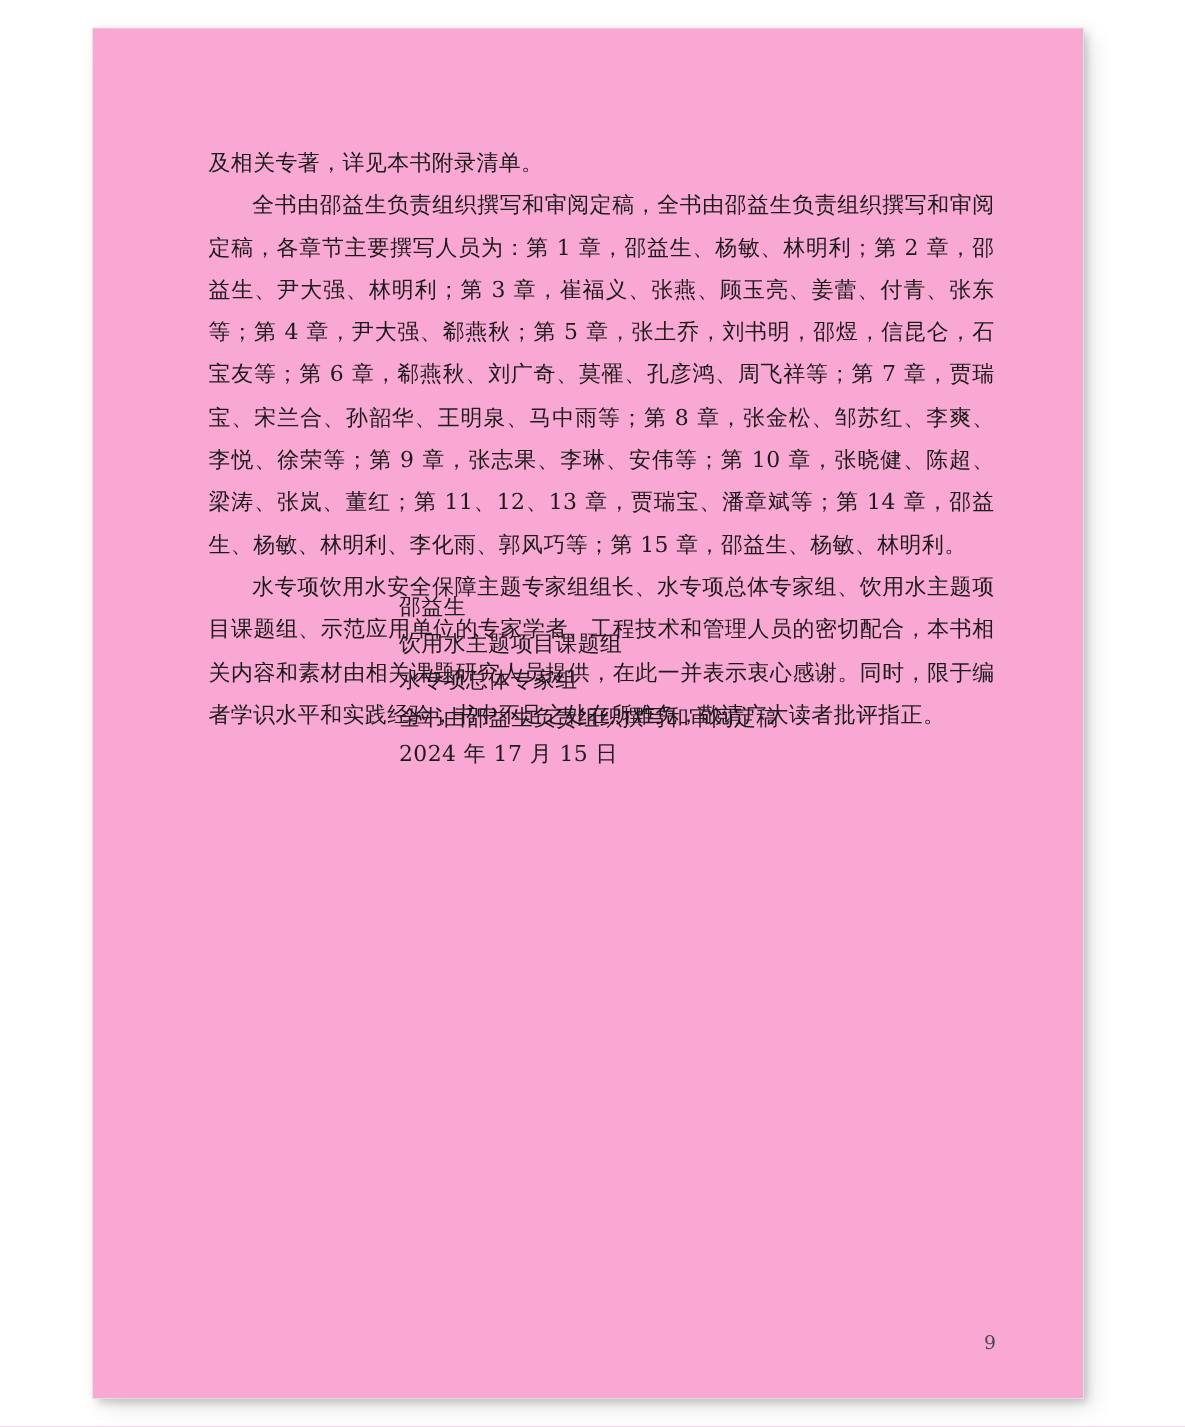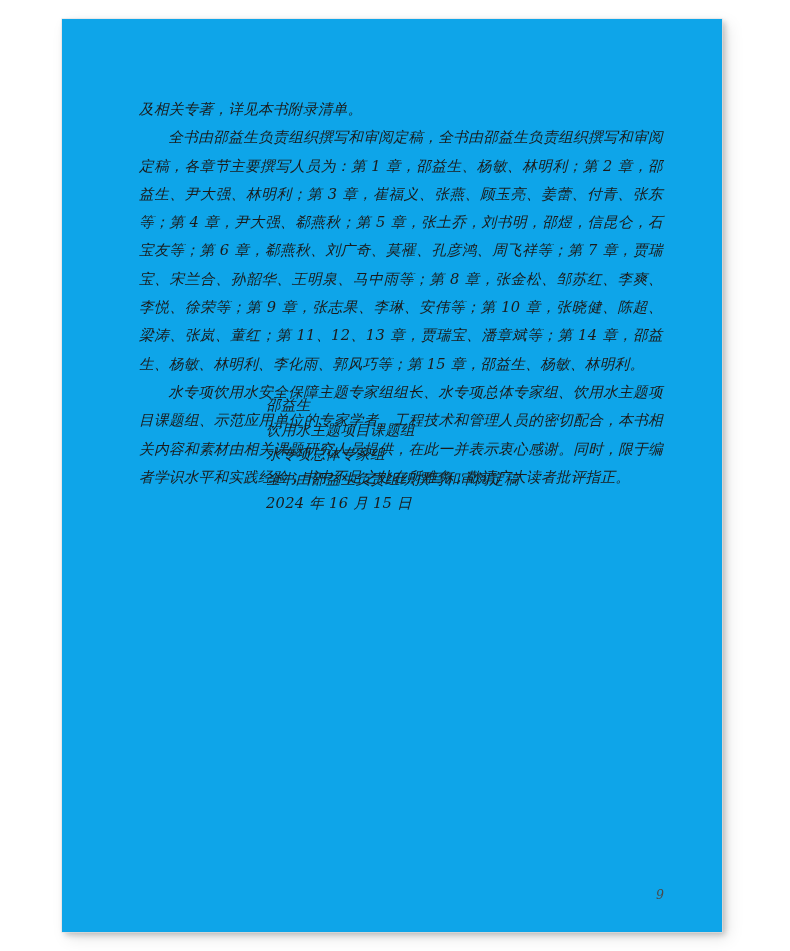--- a/index.html
+++ b/index.html
@@ -16,27 +16,26 @@
     position: relative;
   }
 
   
   .page-sheet {
     position: absolute;
     left: 62px;
     top: 19px;
     width: 660px;
     height: 913px;
-    background: #0ea5e9;
+    background: #f9a8d4;
     box-shadow:
       0 0 0 0.6px #e2e2e2,
       2.5px 2.5px 6px rgba(0,0,0,0.22),
       6px 6px 16px rgba(0,0,0,0.10);
     box-sizing: border-box;
-    font-style: italic;
   }
 
   
   .text-body {
     position: absolute;
     left: 77px;       
     top: 76px;        
     width: 524px;     
   }
 
@@ -101,20 +100,20 @@
     <p class="para">及相关专著，详见本书附录清单。</p>
     <p class="para indent">全书由邵益生负责组织撰写和审阅定稿，全书由邵益生负责组织撰写和审阅定稿，各章节主要撰写人员为：第 1 章，邵益生、杨敏、林明利；第 2 章，邵益生、尹大强、林明利；第 3 章，崔福义、张燕、顾玉亮、姜蕾、付青、张东等；第 4 章，尹大强、郗燕秋；第 5 章，张土乔，刘书明，邵煜，信昆仑，石宝友等；第 6 章，郗燕秋、刘广奇、莫罹、孔彦鸿、周飞祥等；第 7 章，贾瑞宝、宋兰合、孙韶华、王明泉、马中雨等；第 8 章，张金松、邹苏红、李爽、李悦、徐荣等；第 9 章，张志果、李琳、安伟等；第 10 章，张晓健、陈超、梁涛、张岚、董红；第 11、12、13 章，贾瑞宝、潘章斌等；第 14 章，邵益生、杨敏、林明利、李化雨、郭风巧等；第 15 章，邵益生、杨敏、林明利。</p>
     <p class="para indent">水专项饮用水安全保障主题专家组组长、水专项总体专家组、饮用水主题项目课题组、示范应用单位的专家学者、工程技术和管理人员的密切配合，本书相关内容和素材由相关课题研究人员提供，在此一并表示衷心感谢。同时，限于编者学识水平和实践经验，书中不足之处在所难免，敬请广大读者批评指正。</p>
   </div>
 
   <div class="signature-block">
     <p class="sig-line">邵益生</p>
     <p class="sig-line">饮用水主题项目课题组</p>
     <p class="sig-line">水专项总体专家组</p>
     <p class="sig-line">全书由邵益生负责组织撰写和审阅定稿</p>
-    <p class="sig-line">2024 年 16 月 15 日</p>
+    <p class="sig-line">2024 年 17 月 15 日</p>
   </div>
 
   <div class="page-footer">
     <span class="page-number">9</span>
   </div>
 
 </div>
 
 </body></html>

